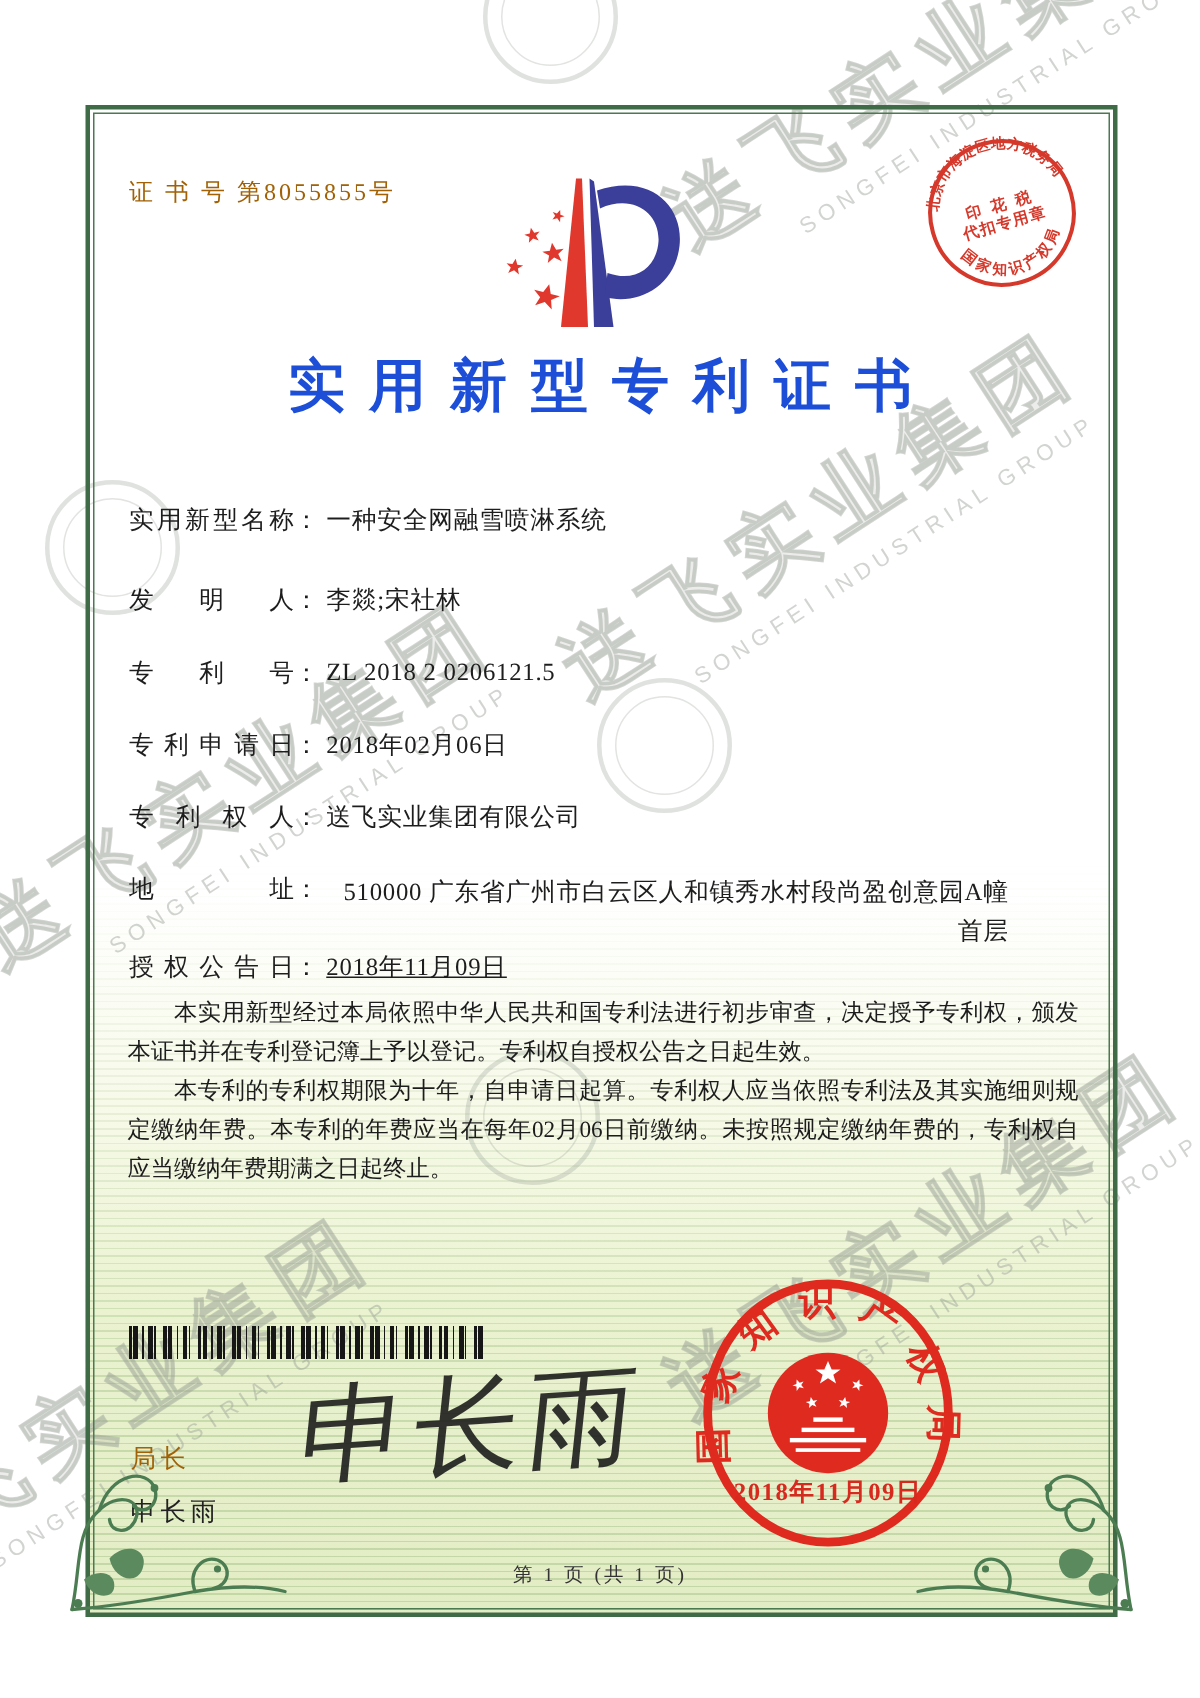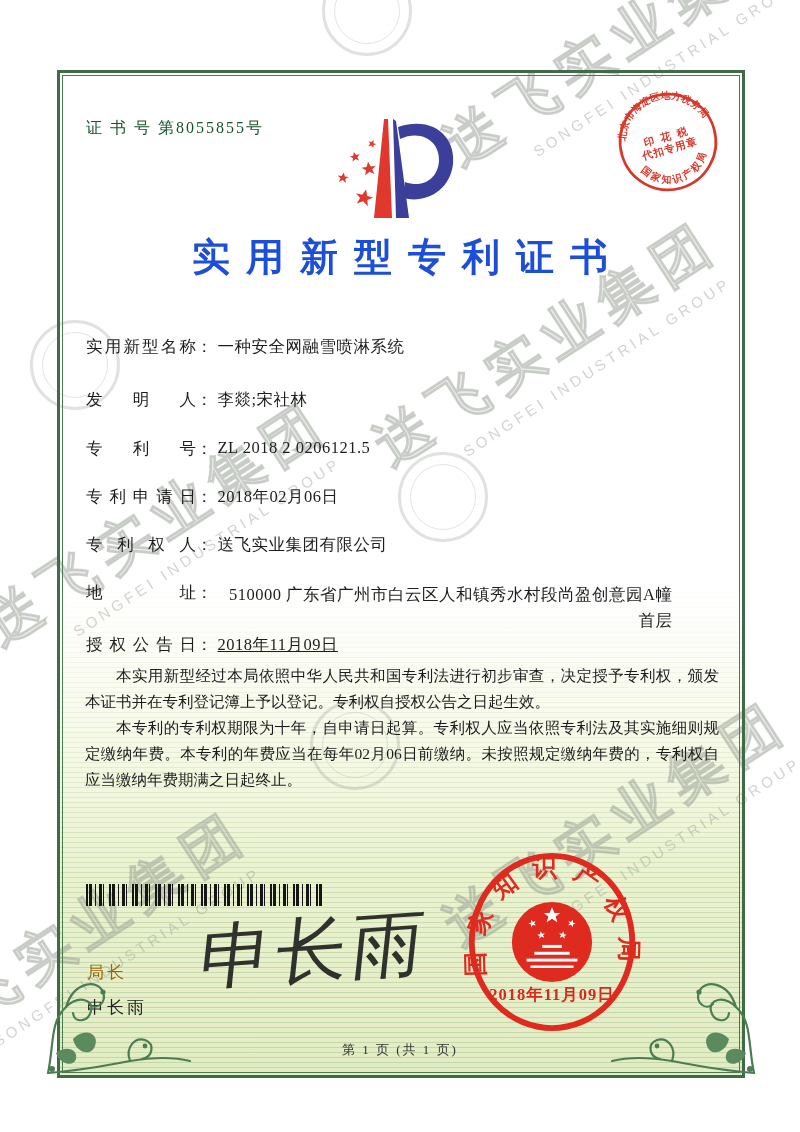--- a/index.html
+++ b/index.html
@@ -27,21 +27,21 @@
     letter-spacing:10px;white-space:nowrap;color:rgba(158,166,156,.20);
     -webkit-text-stroke:1px rgba(148,156,146,.40);
   }
   .wm-en{
     font-family:"Liberation Sans","DejaVu Sans",sans-serif;font-size:15px;letter-spacing:4px;
     white-space:nowrap;color:rgba(152,160,150,.45);margin:0 0 0 70px;
   }
   .wm-stamp{position:absolute;z-index:1;border:3px solid rgba(150,158,148,.30);border-radius:50%;width:84px;height:84px;pointer-events:none;}
   .wm-stamp::after{content:"";position:absolute;inset:9px;border:1px solid rgba(150,158,148,.28);border-radius:50%;}
   
-  .cert-no{position:absolute;left:86px;top:118px;z-index:3;font-size:16px;letter-spacing:2px;color:#14532d;}
+  .cert-no{position:absolute;left:86px;top:118px;z-index:3;font-size:16px;letter-spacing:2px;color:#a16207;}
   .logo{position:absolute;left:326px;top:112px;width:150px;height:122px;z-index:3;}
   .title{
     position:absolute;left:0;top:232px;width:100%;z-index:3;text-align:center;
     font-size:38px;font-weight:700;letter-spacing:16px;text-indent:16px;color:#1d4ed8;
   }
   .tax-stamp{position:absolute;left:616px;top:90px;width:104px;height:104px;z-index:3;transform:rotate(-16deg);}
   
   .frow{position:absolute;left:86px;z-index:3;font-size:16.5px;white-space:nowrap;color:#1d1d1d;}
   .r1{top:336px}.r2{top:389px}.r3{top:438px}.r4{top:486px}.r5{top:534px}
   .r6{top:582px;white-space:normal;display:flex;width:600px;}

